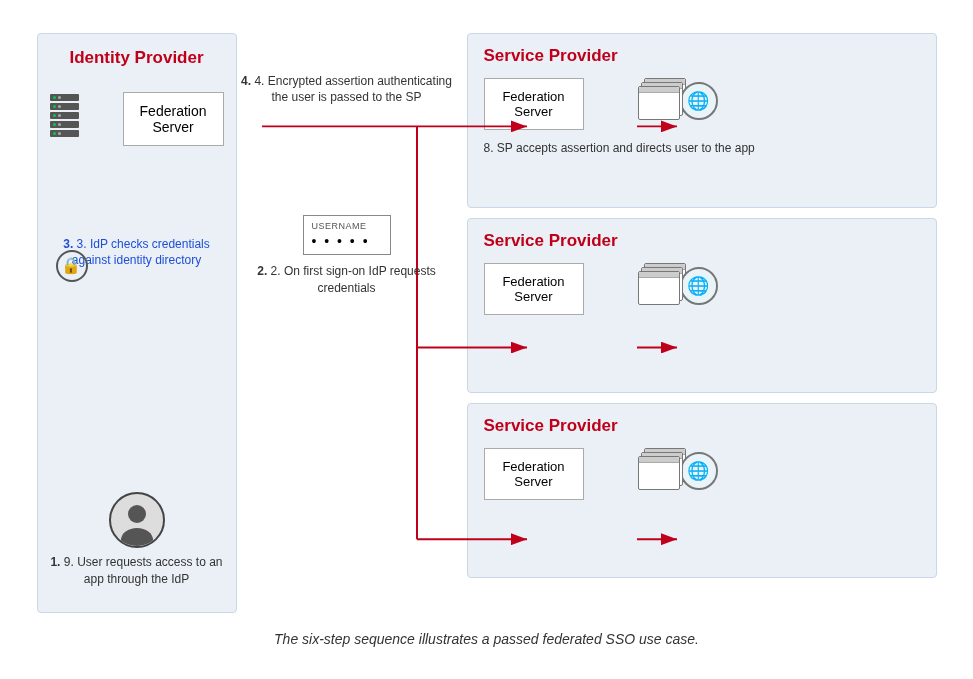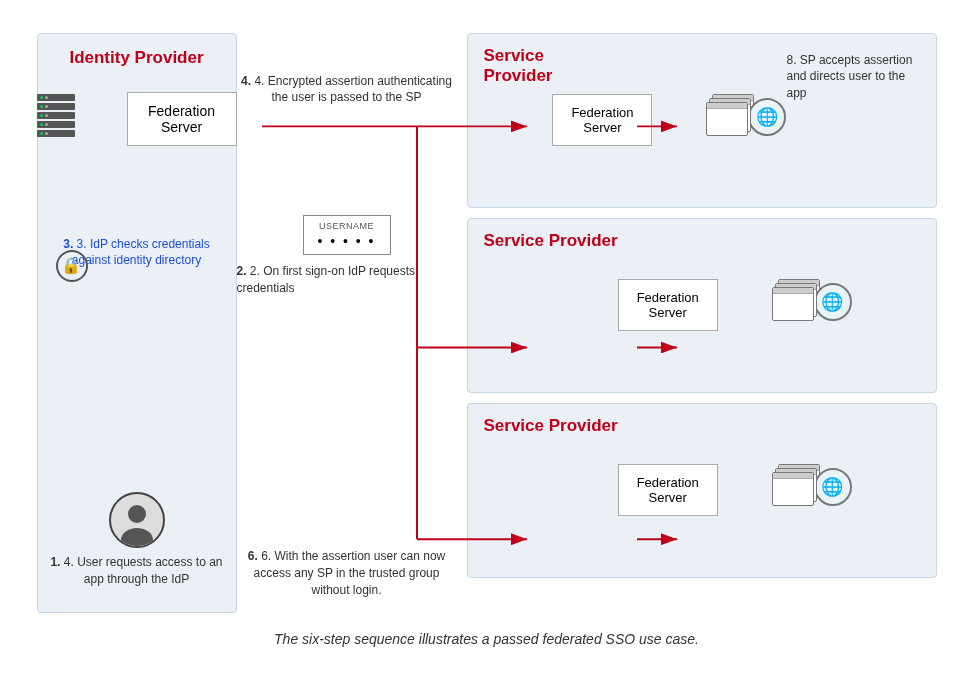--- a/index.html
+++ b/index.html
@@ -38,21 +38,20 @@
     
     .idp-panel {
       background: #eaf0f6;
       border: 1px solid #c8d8e8;
       border-radius: 4px;
       width: 200px;
       min-height: 580px;
       padding: 14px 12px 14px 12px;
       display: flex;
       flex-direction: column;
-      align-items: center;
       position: relative;
     }
     .idp-title {
       color: #c0001a;
       font-weight: bold;
       font-size: 17px;
       text-align: center;
       margin-bottom: 10px;
     }
     .idp-server-box {
@@ -102,21 +101,21 @@
       padding-left: 10px;
     }
 
     
     .sp-panel {
       background: #eaf0f6;
       border: 1px solid #c8d8e8;
       border-radius: 4px;
       padding: 12px 12px 12px 16px;
       display: flex;
-      flex-direction: row;
+      flex-direction: column;
       margin-bottom: 10px;
       min-height: 175px;
     }
     .sp-title {
       color: #c0001a;
       font-weight: bold;
       font-size: 17px;
       margin-bottom: 8px;
     }
     .sp-inner {
@@ -231,21 +230,20 @@
       height: 44px;
     }
 
     
     .login-box {
       border: 1.5px solid #888;
       background: #fff;
       padding: 5px 8px;
       width: 88px;
       font-size: 10px;
-      text-align: center;
     }
     .login-box-label { font-size: 9px; color: #555; letter-spacing: 0.5px; text-transform: uppercase; }
     .login-dots { font-size: 14px; letter-spacing: 2px; margin-top: 2px; }
 
     
     .step-label { font-size: 12px; color: #333; line-height: 1.4; }
     .step-label b { font-weight: bold; }
 
     
     .diagram-svg {
@@ -350,52 +348,47 @@
       <div style="flex:1;"></div>
 
       <div class="user-figure" style="margin-bottom:10px; margin-top:10px;">
         <div class="user-circle">
           <svg class="user-body-svg" viewBox="0 0 40 44" xmlns="http://www.w3.org/2000/svg">
             <circle cx="20" cy="12" r="9" fill="#555"></circle>
             <ellipse cx="20" cy="38" rx="16" ry="12" fill="#555"></ellipse>
           </svg>
         </div>
         <div class="step-label" style="margin-top:6px; text-align:center;">
-          <b>1.</b> <span>4. User requests access
+          <b>1.</b> <span>9. User requests access
 to an app through the IdP</span>
         </div>
       </div>
     </div>
 
     <div class="center-col">
 
       <div class="top-step4-label" style="margin-top:30px; margin-bottom: 30px;">
         <b>4.</b> <span>4. Encrypted assertion
 authenticating the user
 is passed to the SP</span>
       </div>
 
       <div style="display:flex; flex-direction:column; align-items:center; margin-top:60px;">
         <div class="login-box">
           <div class="login-box-label">USERNAME</div>
           <div class="login-dots">• • • • •</div>
         </div>
-        <div class="step-label" style="margin-top:8px; ">
+        <div class="step-label" style="margin-top:8px; text-align:center;">
           <b>2.</b> <span>2. On first sign-on
 IdP requests
 credentials</span>
         </div>
       </div>
 
       <div style="flex:1;"></div>
-      <div class="step-label" style="text-align:center; margin-bottom:14px;">
-        <b>6.</b> <span>6. With the assertion user
-can now access any SP in the
-trusted group without login.</span>
-      </div>
     </div>
 
     <div class="right-col">
 
       <div class="sp-panel">
         <div class="sp-title">Service Provider</div>
         <div class="sp-inner">
           <div class="sp-server-box">
             Federation<br>Server
           </div>

